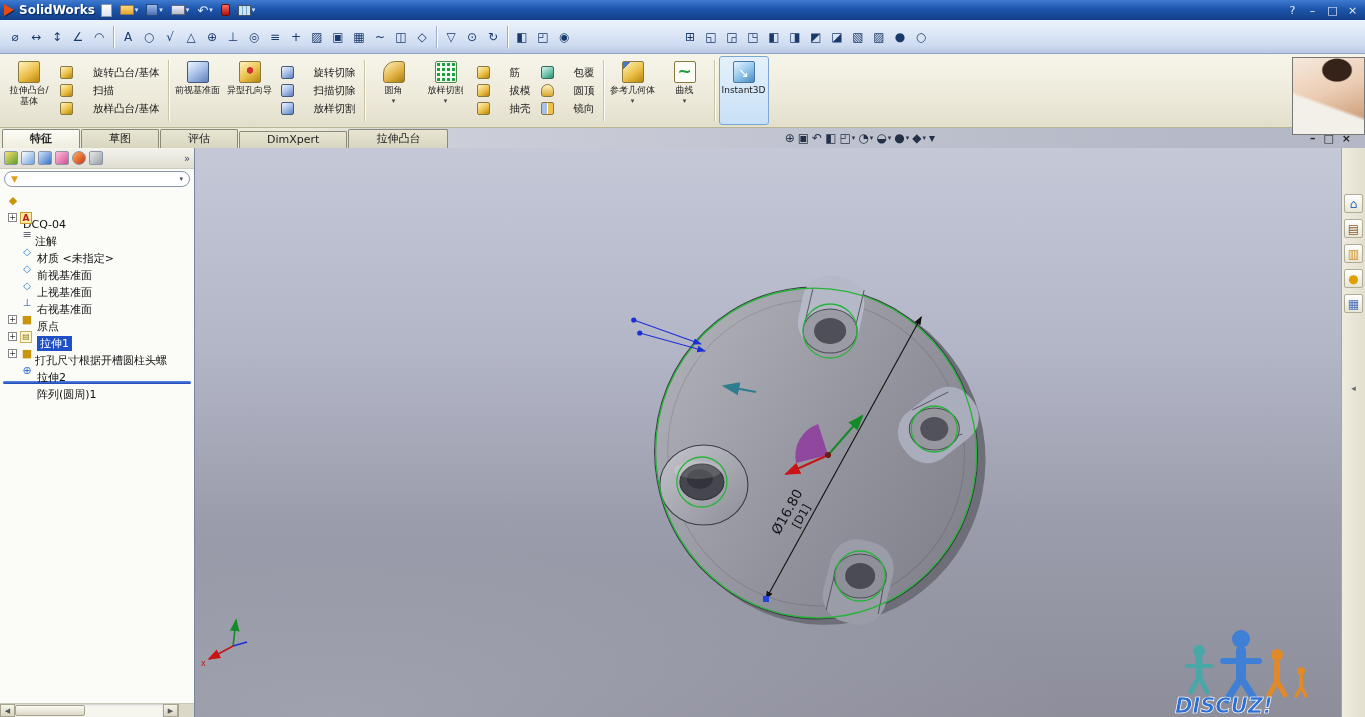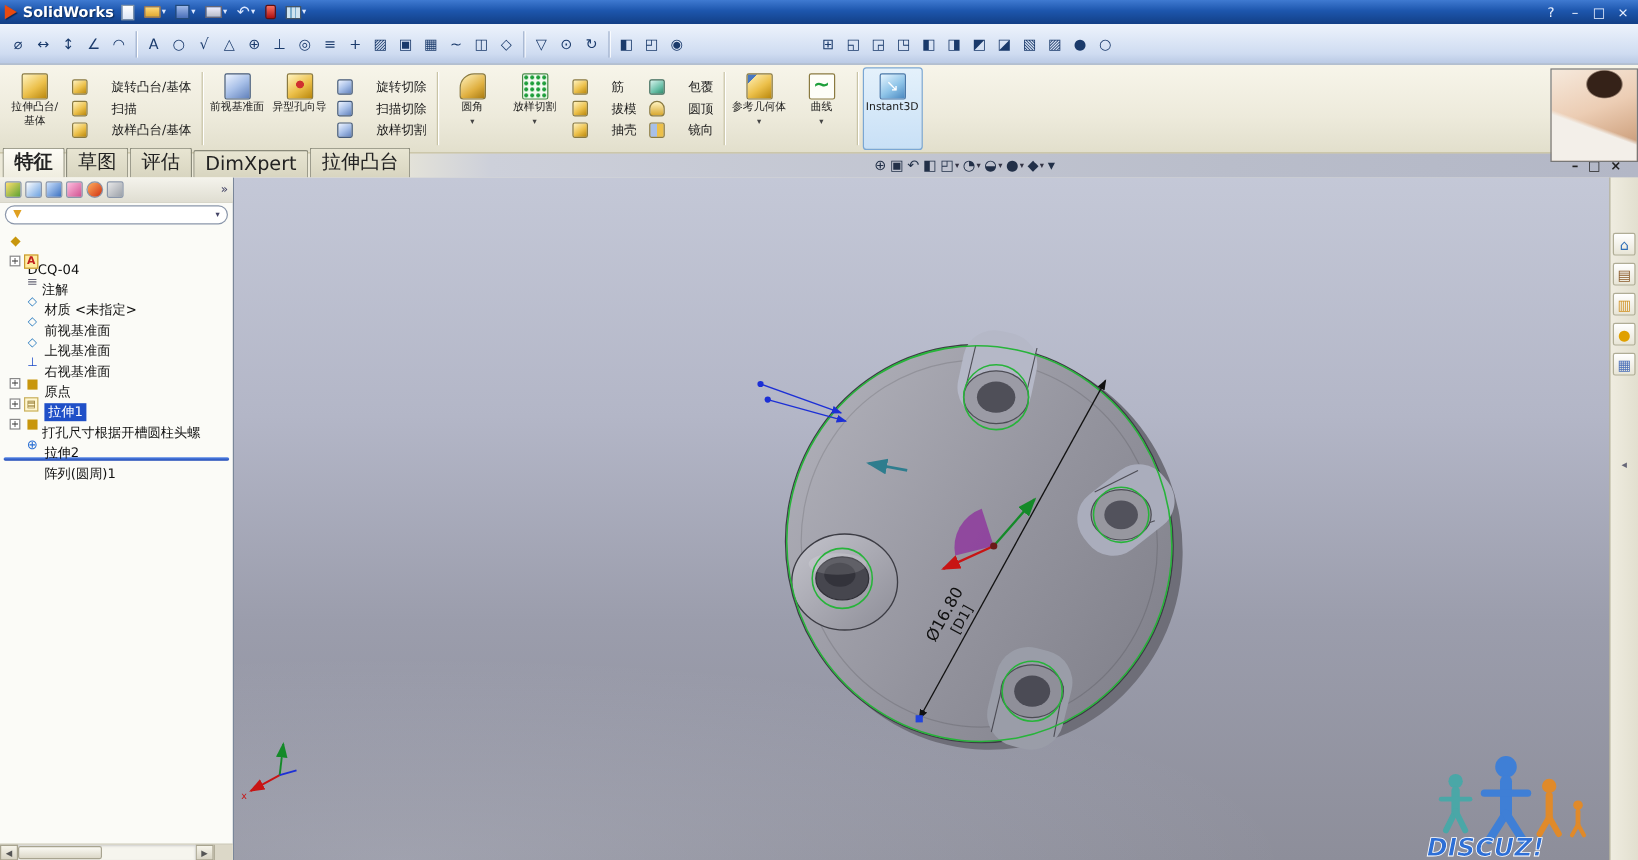--- a/index.html
+++ b/index.html
@@ -67,21 +67,21 @@
   .ic-curve::after { content:"~"; position:absolute; inset:0; color:#1d9e3a; font-weight:bold;
     font-size:17px; line-height:19px; text-align:center; }
   .ic-i3d { background:linear-gradient(145deg,#e8f6ff,#8ec4e8 55%,#4a88c0); border-color:#4a78a8; position:relative; }
   .ic-i3d::after { content:"↘"; position:absolute; inset:0; color:#fff; font-size:13px; line-height:22px; text-align:center; }
   .bigbtn.active { background:linear-gradient(180deg,#e4f1fb,#c8e0f6); border:1px solid #7aa7d4; }
 
   
   .tabsrow { height:20px; display:flex; align-items:center;
     background:linear-gradient(90deg,#ece9d8 0 23%,#cdd0da 30%,#b9bdca 75%,#b3b7c6); }
   .tabs { display:flex; align-items:flex-end; height:20px; padding-left:2px; }
-  .tab { font-size:16px; padding:1px 9px 2px; color:#222; border:1px solid #8a8a7a; border-bottom:none;
+  .tab { font-size:11px; padding:1px 27px 2px; color:#222; border:1px solid #8a8a7a; border-bottom:none;
     background:linear-gradient(180deg,#e8e5d2,#d8d5c0); margin-right:1px; border-radius:2px 2px 0 0; }
   .tab.active { background:linear-gradient(180deg,#fdfcf6,#efeddf); font-weight:bold; }
   .sp1 { flex:34; } .sp2 { flex:38; }
   .hud { display:flex; align-items:center; gap:3px; }
   .hudi { display:flex; align-items:center; gap:1px; color:#223048; font-size:12px; }
   .hudi .hdd { font-size:7px; color:#334; }
   .docwin { display:flex; align-items:center; gap:8px; padding-right:14px; color:#222; }
   .dwb { font-size:11px; font-weight:bold; }
 
   
@@ -131,21 +131,21 @@
   .strack { flex:1; height:13px; background:#f6f5ee; box-shadow:inset 0 1px 2px #ccc; position:relative; }
   .sthumb { position:absolute; left:0; top:1px; width:70px; height:11px;
     background:linear-gradient(#fbfaf4,#dcd8c8); border:1px solid #a8a490; border-radius:2px; }
   .sgrip { width:16px; height:13px; background:#dcd8c8; border-left:1px solid #a8a490; }
 
   
   .viewport { flex:1; position:relative; overflow:hidden;
     background:radial-gradient(130% 60% at 12% 100%, rgba(235,240,255,.20), rgba(0,0,0,0) 50%),
       linear-gradient(180deg,#c4c8d7 0%,#b3b6c7 35%,#9b9dac 65%,#8d8e9a 100%); }
   .viewport svg.scene { position:absolute; inset:0; width:100%; height:100%; }
-  .watermark { position:absolute; right:10px; bottom:0; width:148px; height:96px; pointer-events:none; }
+  .watermark { position:absolute; right:24px; bottom:0; width:148px; height:96px; pointer-events:none; }
 
   
   .taskpane { width:24px; background:linear-gradient(90deg,#efece0,#e2dfcf); border-left:1px solid #a9a68f;
     display:flex; flex-direction:column; align-items:center; padding-top:46px; gap:6px; }
   .tpi { width:19px; height:19px; border:1px solid #b0ad96; border-radius:2px;
     background:linear-gradient(180deg,#fff,#e8e5d6); display:flex; align-items:center; justify-content:center; font-size:12px; }
   .tp-home { color:#2f6fb8; } .tp-lib { color:#8a5a2a; } .tp-fe { color:#d09020; }
   .tp-app { color:#e0a000; } .tp-cp { color:#4a6fb8; }
   .tpcollapse { margin-top:64px; color:#667; font-size:9px; }
 

